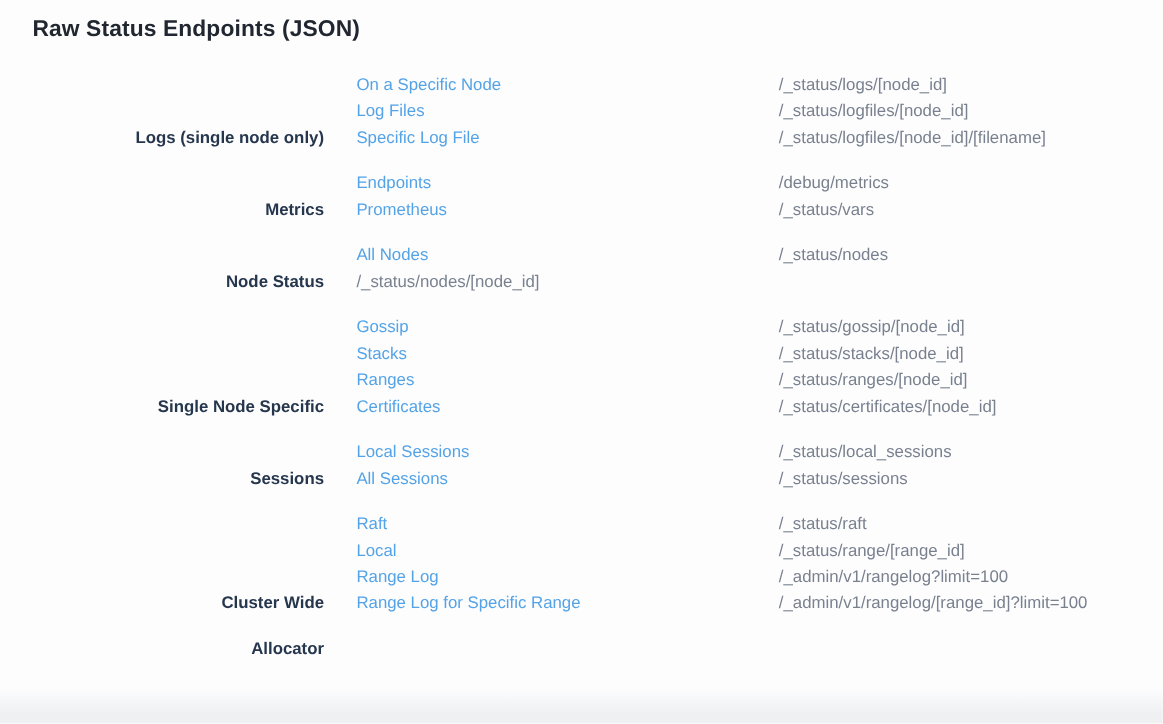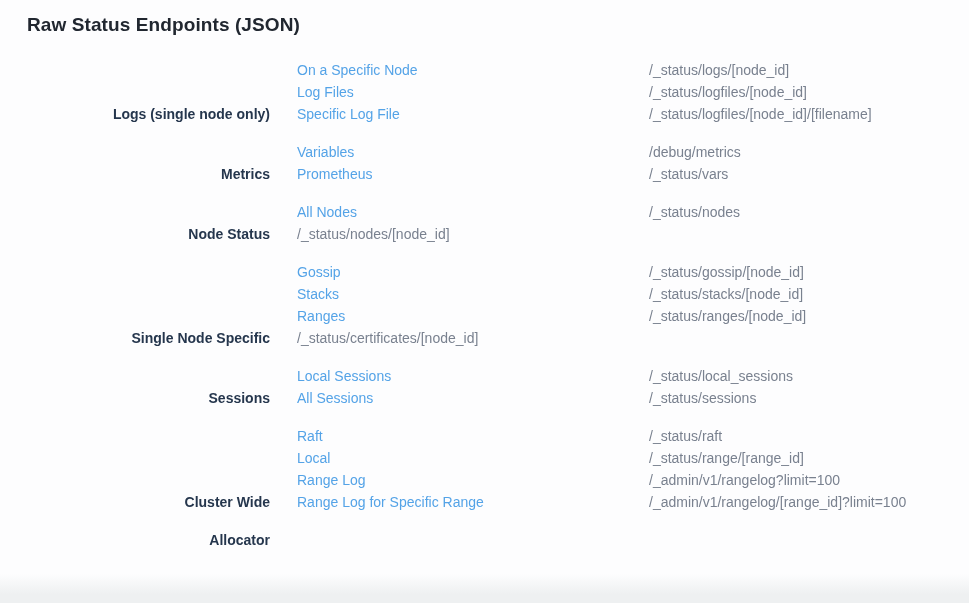--- a/index.html
+++ b/index.html
@@ -115,21 +115,21 @@
     <div class="path-cell">/_status/logfiles/[node_id]/[filename]</div>
   </div>
 </div>
   </div>
 
   <div class="endpoint-group">
     <div class="cat-cell">Metrics</div>
     <div class="rows-cell">
   <div class="endpoint-row">
     <div class="link-cell">
-      <a class="endpoint-link" href="#">Variables</a>
+      <a class="endpoint-link" href="#">Endpoints</a>
     </div>
     <div class="path-cell">/debug/metrics</div>
   </div>
 
   <div class="endpoint-row">
     <div class="link-cell">
       <a class="endpoint-link" href="#">Prometheus</a>
     </div>
     <div class="path-cell">/_status/vars</div>
   </div>
@@ -170,20 +170,23 @@
   </div>
 
   <div class="endpoint-row">
     <div class="link-cell">
       <a class="endpoint-link" href="#">Ranges</a>
     </div>
     <div class="path-cell">/_status/ranges/[node_id]</div>
   </div>
 
   <div class="endpoint-row">
+    <div class="link-cell">
+      <a class="endpoint-link" href="#">Certificates</a>
+    </div>
     <div class="path-cell">/_status/certificates/[node_id]</div>
   </div>
 </div>
   </div>
 
   <div class="endpoint-group">
     <div class="cat-cell">Sessions</div>
     <div class="rows-cell">
   <div class="endpoint-row">
     <div class="link-cell">

